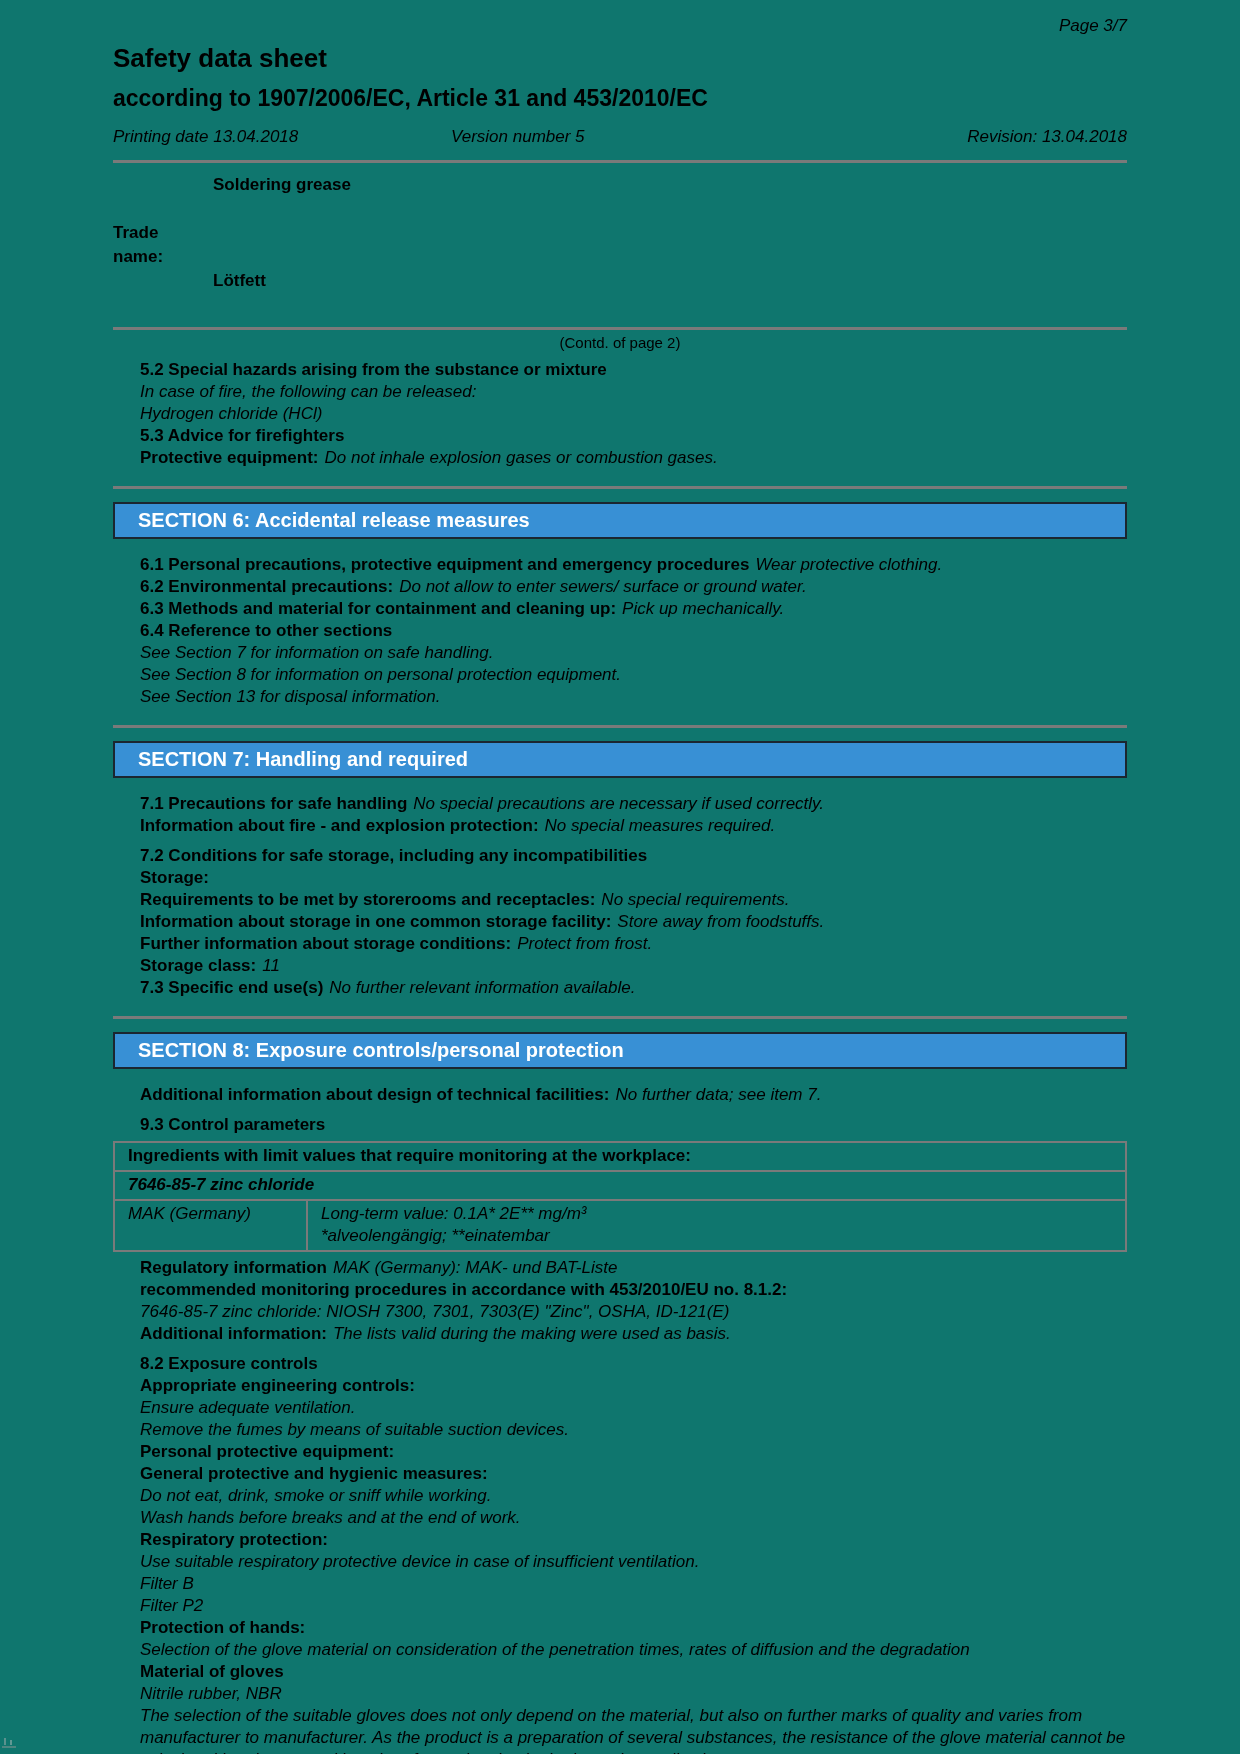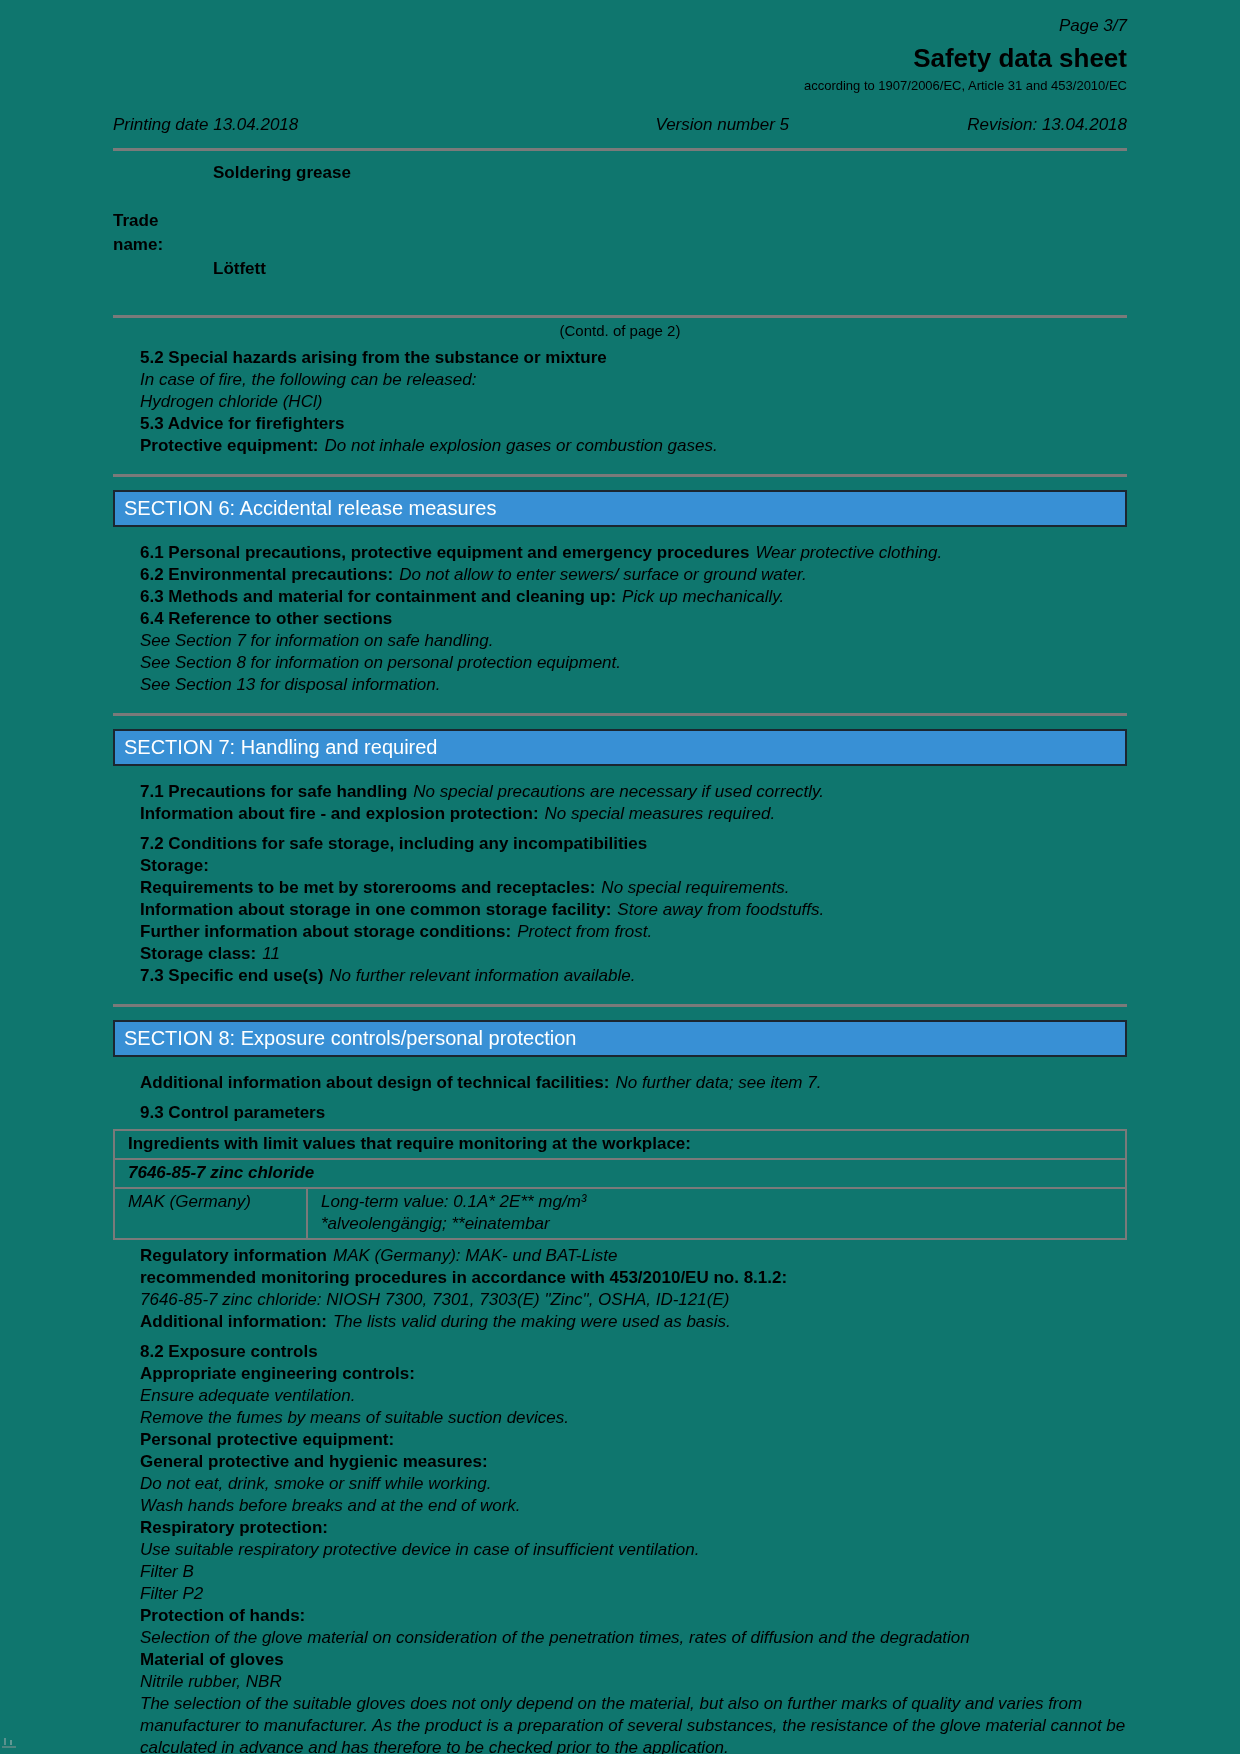--- a/index.html
+++ b/index.html
@@ -7,46 +7,46 @@
     position:relative;
     width:1240px;height:1754px;
     background:#0f766e;
     font-family:"Liberation Sans","DejaVu Sans",sans-serif;
     color:#000;
     margin:0 auto;
     overflow:hidden;
   }
   .content{padding:16px 113px 0 113px;}
   .right{text-align:right;}
-  .center{text-align:right;}
+  .center{text-align:left;}
   .i{font-style:italic;}
   .b{font-weight:700;}
   .bi{font-weight:700;font-style:italic;}
   .pageno{font-size:17px;font-style:italic;line-height:20px;}
   .title{font-size:26px;font-weight:700;line-height:32px;margin-top:6px;}
-  .subtitle{font-size:13px;font-weight:400;line-height:24px;margin-top:0;}
+  .subtitle{font-size:23px;font-weight:700;line-height:24px;margin-top:12px;}
   .metarow{display:flex;margin-top:16px;font-size:17px;font-style:italic;line-height:22px;}
   .metarow>div{flex:1;}
   .rule{height:3px;background:var(--rule,#7a7a7a);margin-top:12px;}
   .rule.thin{margin-top:10px;}
   .tradeblock{margin-top:10px;font-size:17px;font-weight:700;line-height:24px;}
   .tradeblock .row{display:flex;}
   .tradeblock .lblcol{width:100px;margin-top:48px;}
   .contd{font-size:15px;line-height:19px;margin-top:3px;text-align:center;}
   .body{font-size:17px;line-height:22px;}
   .block{margin-left:27px;margin-top:7px;}
   .line .lbl{font-weight:700;margin-right:6px;}
   .line .val{font-style:italic;}
   .secbar{
     margin-top:13px;
     background:var(--section-bar,#3890d5);
     border:2px solid var(--section-bar-border,#1b2630);
-    color:#fff;font-weight:400;font-size:20px;
+    color:#fff;font-weight:700;font-size:20px;
     line-height:33px;height:33px;
-    padding-left:9px;
+    padding-left:23px;
   }
   .gap8{height:8px;}
   .limtable{
     width:100%;
     border-collapse:collapse;
     margin-top:5px;
     font-size:17px;line-height:22px;
   }
   .limtable td{
     border:2px solid var(--rule,#7a7a7a);

